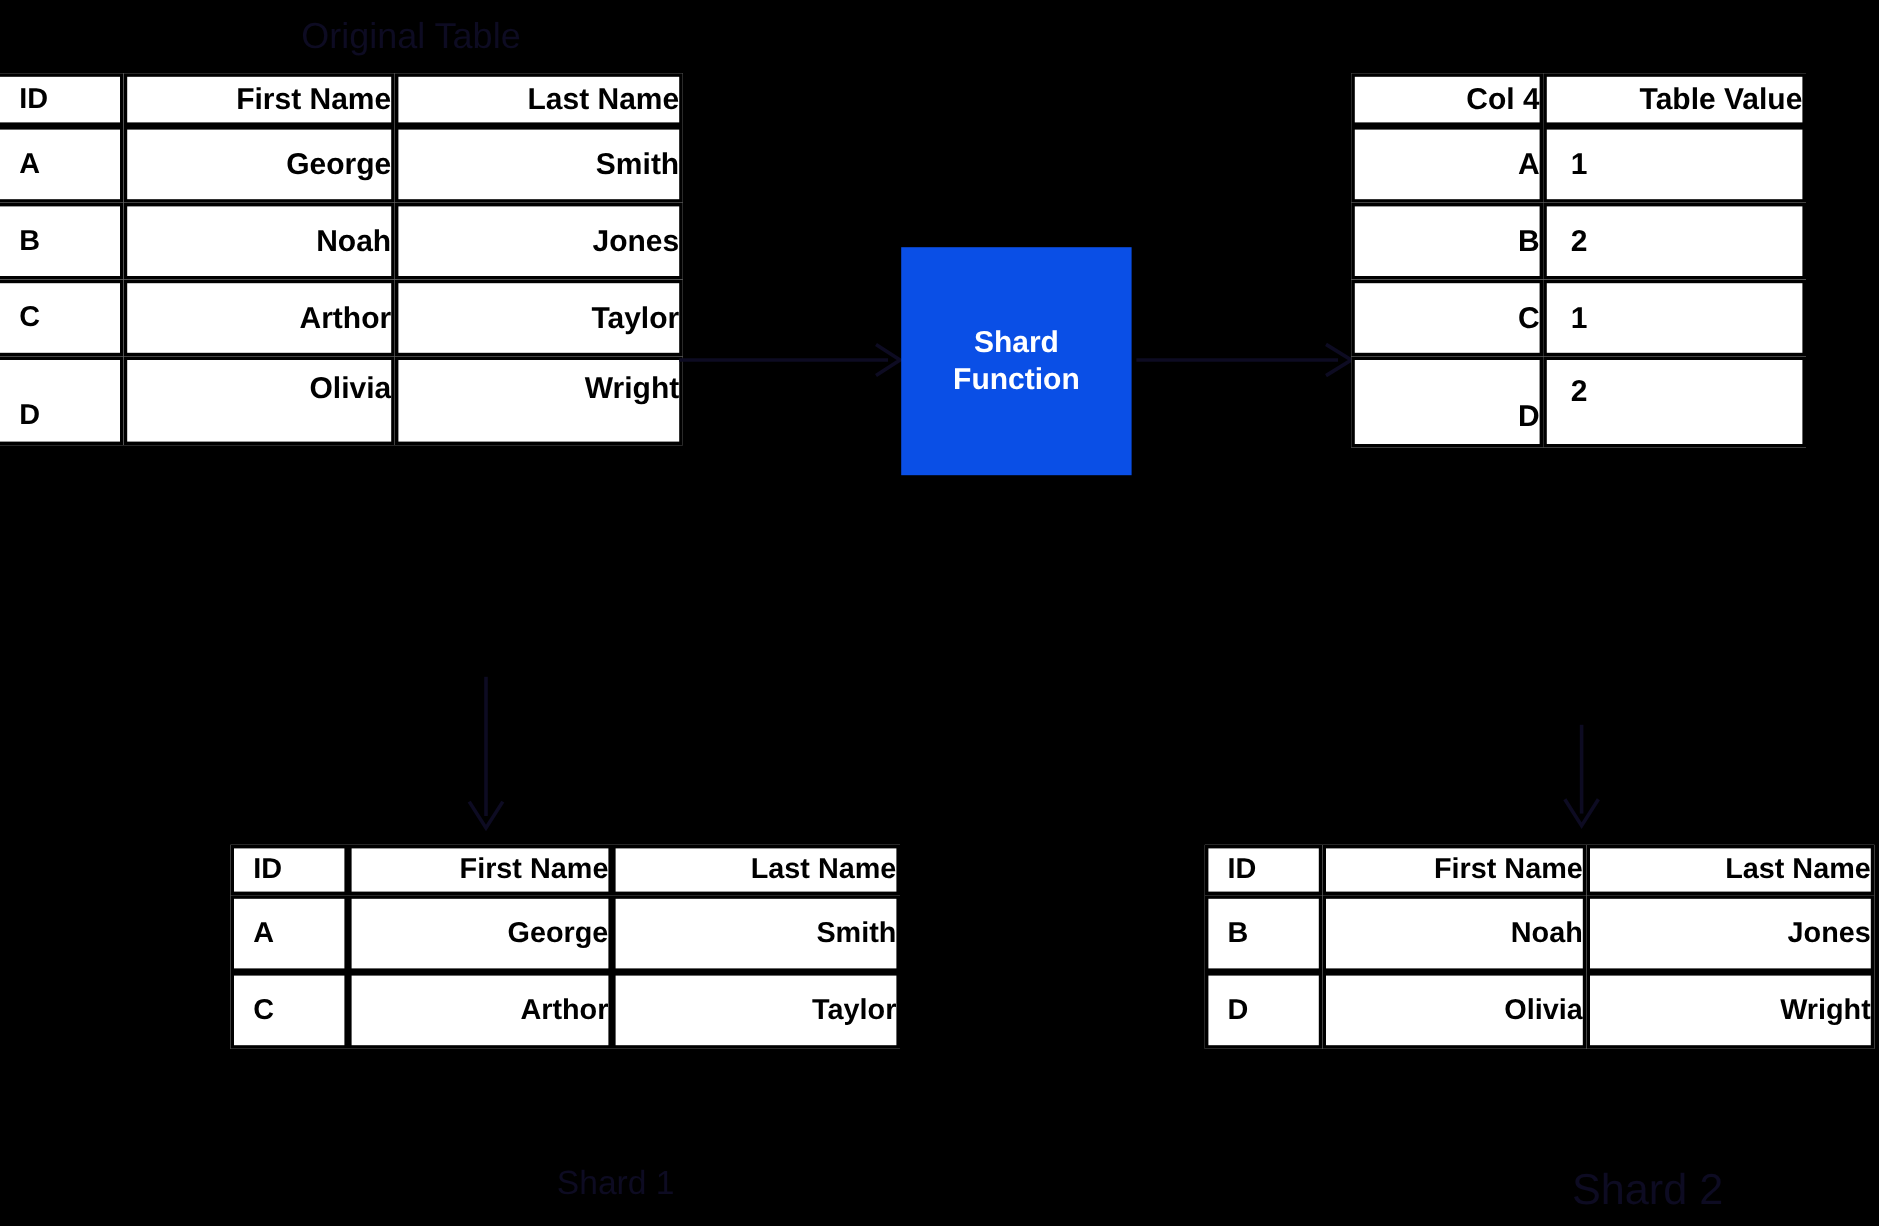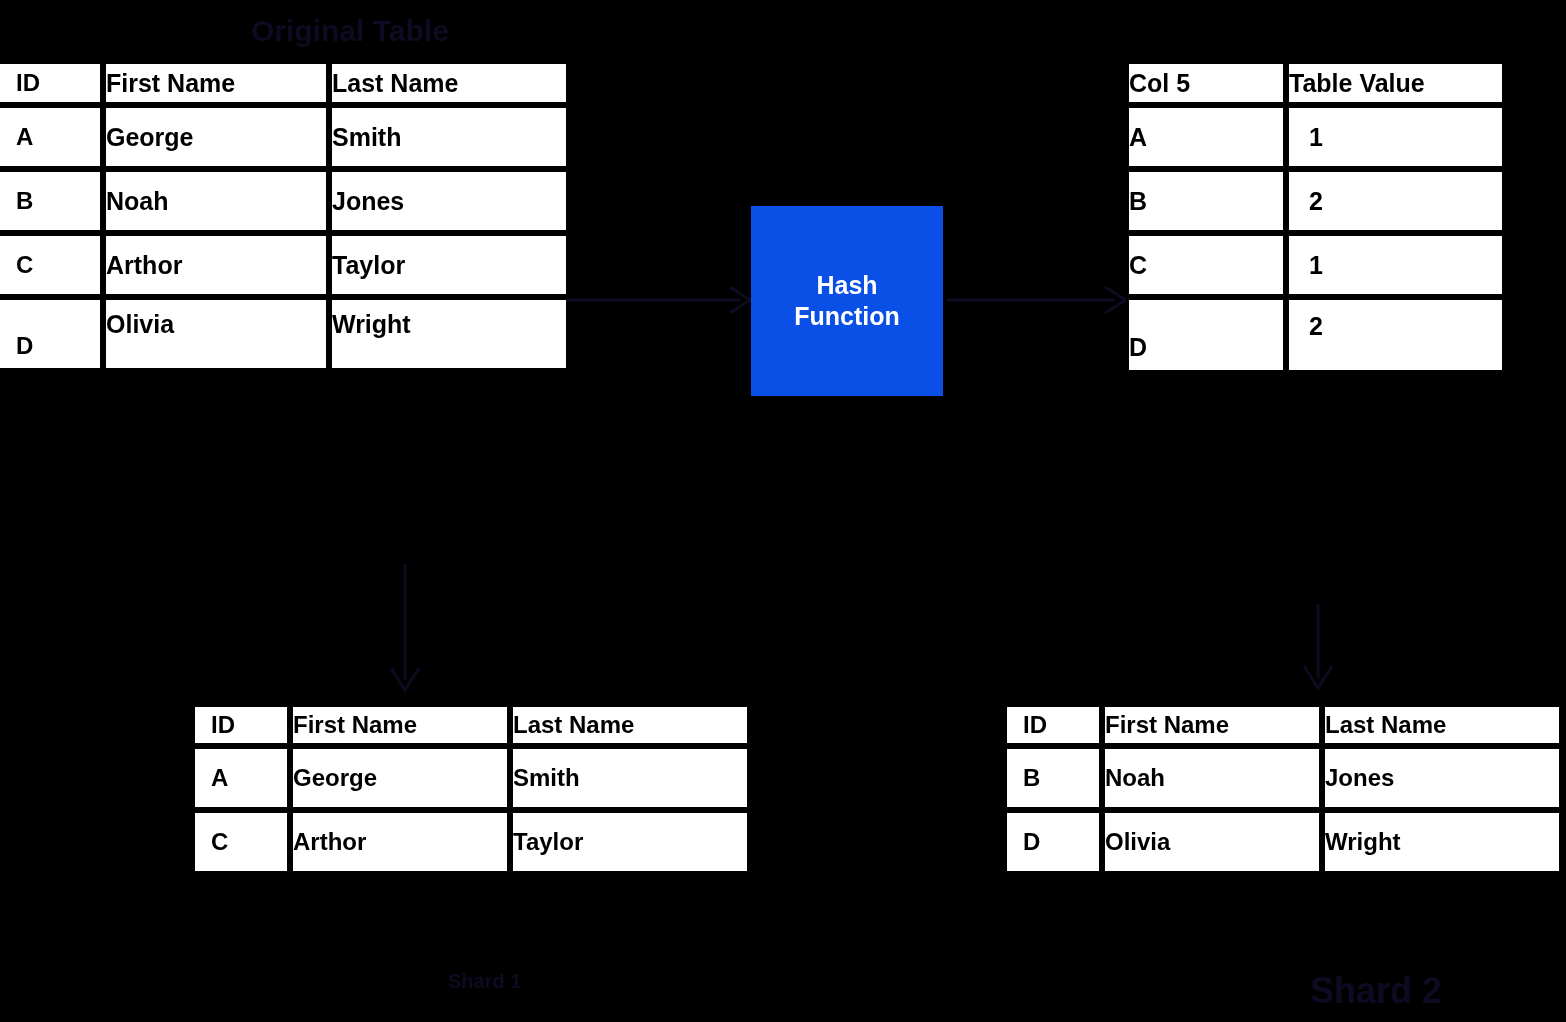--- a/index.html
+++ b/index.html
@@ -20,21 +20,21 @@
   .tbl {
     position: absolute;
     border-collapse: separate;
     border-spacing: 0;
     background: #000000;
     table-layout: fixed;
   }
   .tbl td {
     background: #ffffff;
     color: #000000;
-    text-align: left;
+    text-align: right;
     vertical-align: middle;
     font-weight: bold;
     font-size: 25px;
     border: 3px solid #000000;
     padding: 0;
     overflow: hidden;
     white-space: nowrap;
   }
   .tbl td.hdr {
     font-size: 25px;
@@ -122,26 +122,26 @@
     font-weight: bold;
     font-size: 25px;
     line-height: 1.25;
     text-align: center;
   }
 
   
   .caption {
     position: absolute;
     color: #0d0b22;
-    font-weight: bold;
+    font-weight: normal;
     font-size: 30px;
     white-space: nowrap;
   }
   #caption-original { left: 251px; top: 14px; }
-  #caption-shard1   { left: 448px; top: 970px; font-size: 20px; }
+  #caption-shard1   { left: 464px; top: 970px; font-size: 28px; }
   #caption-shard2   { left: 1310px; top: 970px; font-size: 36px; }
 
   
   .arrow-svg {
     position: absolute;
     pointer-events: none;
   }
   #arrow-in   { left: 562px; top: 265px; width: 190px; height: 70px; }
   #arrow-out  { left: 943px; top: 265px; width: 185px; height: 70px; }
   #arrow-down-left  { left: 360px; top: 560px; width: 90px; height: 150px; }
@@ -188,37 +188,37 @@
       </tr>
     </tbody>
   </table>
 
   <svg class="arrow-svg" id="arrow-in" viewBox="0 0 190 70">
     <path d="M 4 35 L 178 35" stroke="#0d0b22" stroke-width="3" fill="none"></path>
     <path d="M 168 22 L 188 35 L 168 48" stroke="#0d0b22" stroke-width="3" fill="none"></path>
   </svg>
 
   <div id="hash-function-box">
-    <span>Hash</span>
+    <span>Shard</span>
     <span>Function</span>
   </div>
 
   <svg class="arrow-svg" id="arrow-out" viewBox="0 0 185 70">
     <path d="M 4 35 L 172 35" stroke="#0d0b22" stroke-width="3" fill="none"></path>
     <path d="M 162 22 L 183 35 L 162 48" stroke="#0d0b22" stroke-width="3" fill="none"></path>
   </svg>
 
   <table class="tbl" id="hash-table">
     <colgroup>
       <col class="c-col1">
         <col class="c-hash">
     </colgroup>
     <tbody>
       <tr class="hdrrow">
-        <td class="hdr">Col 5</td>
+        <td class="hdr">Col 4</td>
         <td class="hdr">Table Value</td>
       </tr>
       <tr>
         <td>A</td>
         <td class="hashval">1</td>
       </tr>
       <tr>
         <td>B</td>
         <td class="hashval">2</td>
       </tr>

